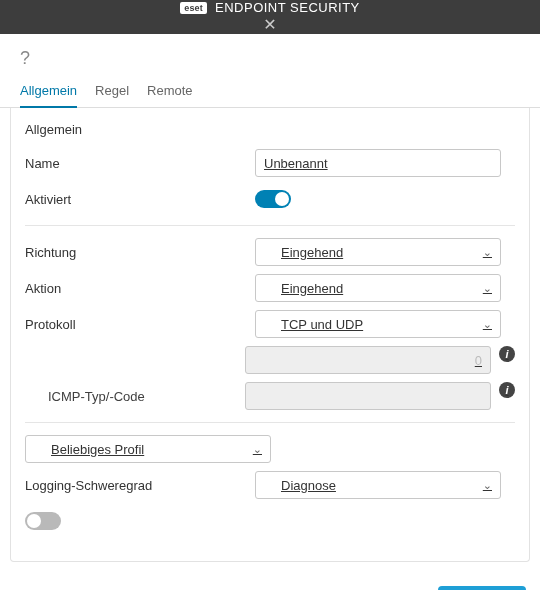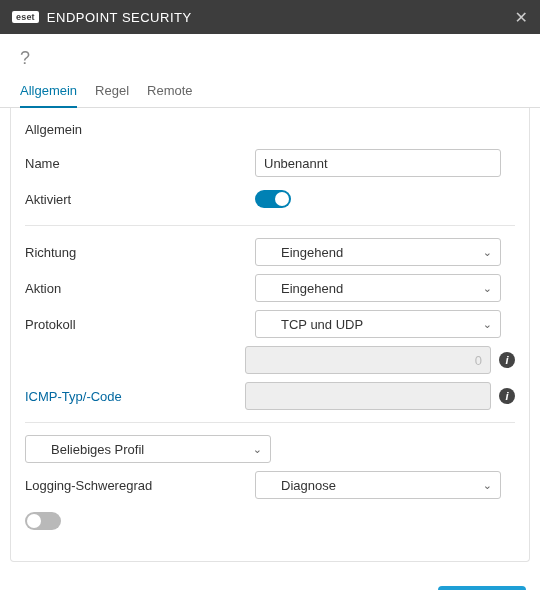--- a/index.html
+++ b/index.html
@@ -13,20 +13,21 @@
     overflow: hidden;
   }
   .titlebar {
     background: #3d3d3d;
     color: #fff;
     height: 34px;
     display: flex;
     align-items: center;
     padding: 0 12px;
     justify-content: space-between;
+    flex-direction: column;
   }
   .brand { display: flex; align-items: center; gap: 8px; }
   .brand-badge {
     background: #fff;
     color: #3d3d3d;
     font-size: 9px;
     font-weight: 700;
     padding: 1px 4px;
     border-radius: 2px;
     letter-spacing: 0.2px;
@@ -78,22 +79,22 @@
     align-items: center;
     min-height: 32px;
     margin-bottom: 4px;
     gap: 15px;
   }
   .label {
     width: 215px;
     font-size: 13px;
     color: #333;
   }
-  .label.disabled { color: #0369a1; }
-  .control { flex: 1; display: flex; align-items: center; gap: 8px; }
+  .label.disabled { color: #404040; margin-left: 23px; }
+  .control { flex: 1; display: flex; align-items: flex-start; gap: 8px; text-decoration: underline; }
   .text-input, .select {
     width: 246px;
     height: 28px;
     border: 1px solid #c8c8c8;
     border-radius: 3px;
     padding: 0 8px;
     font-size: 13px;
     background: #fff;
     color: #333;
   }

